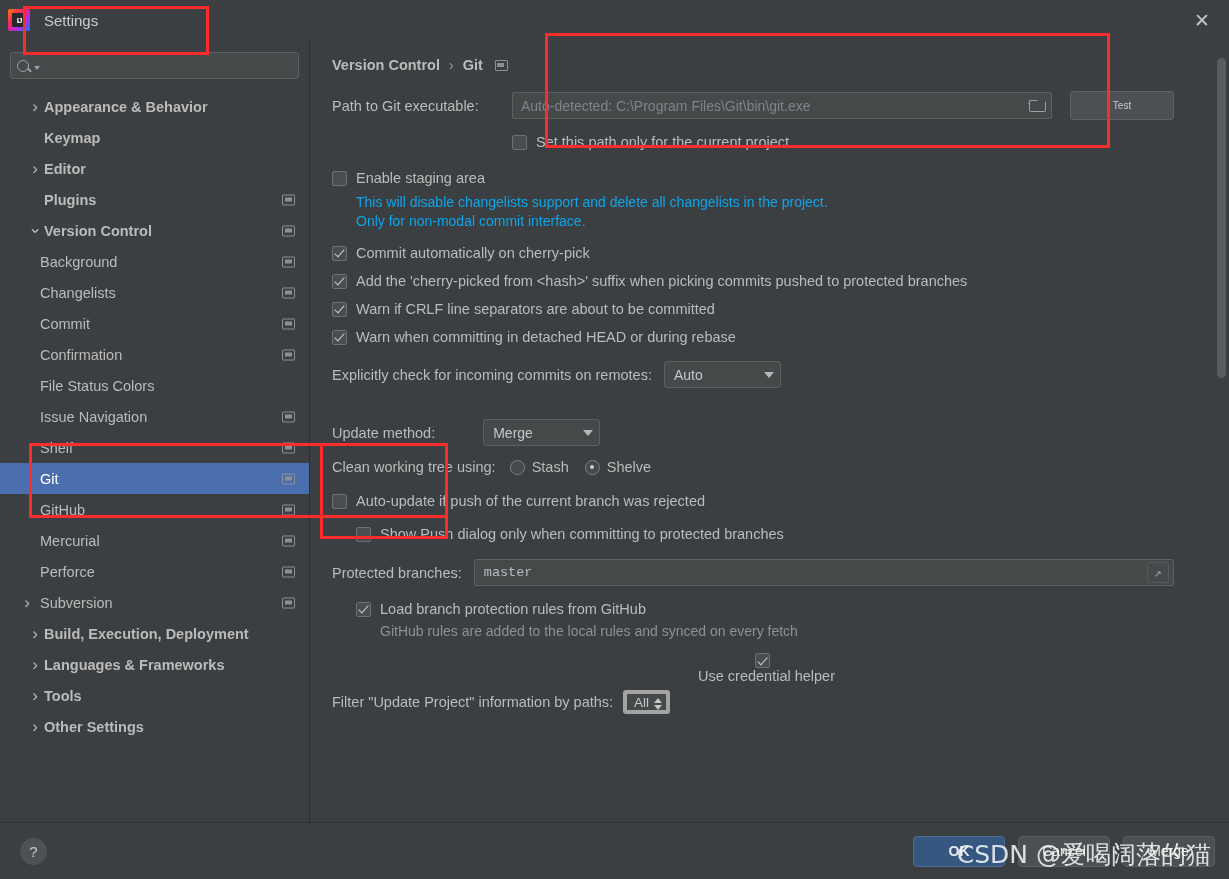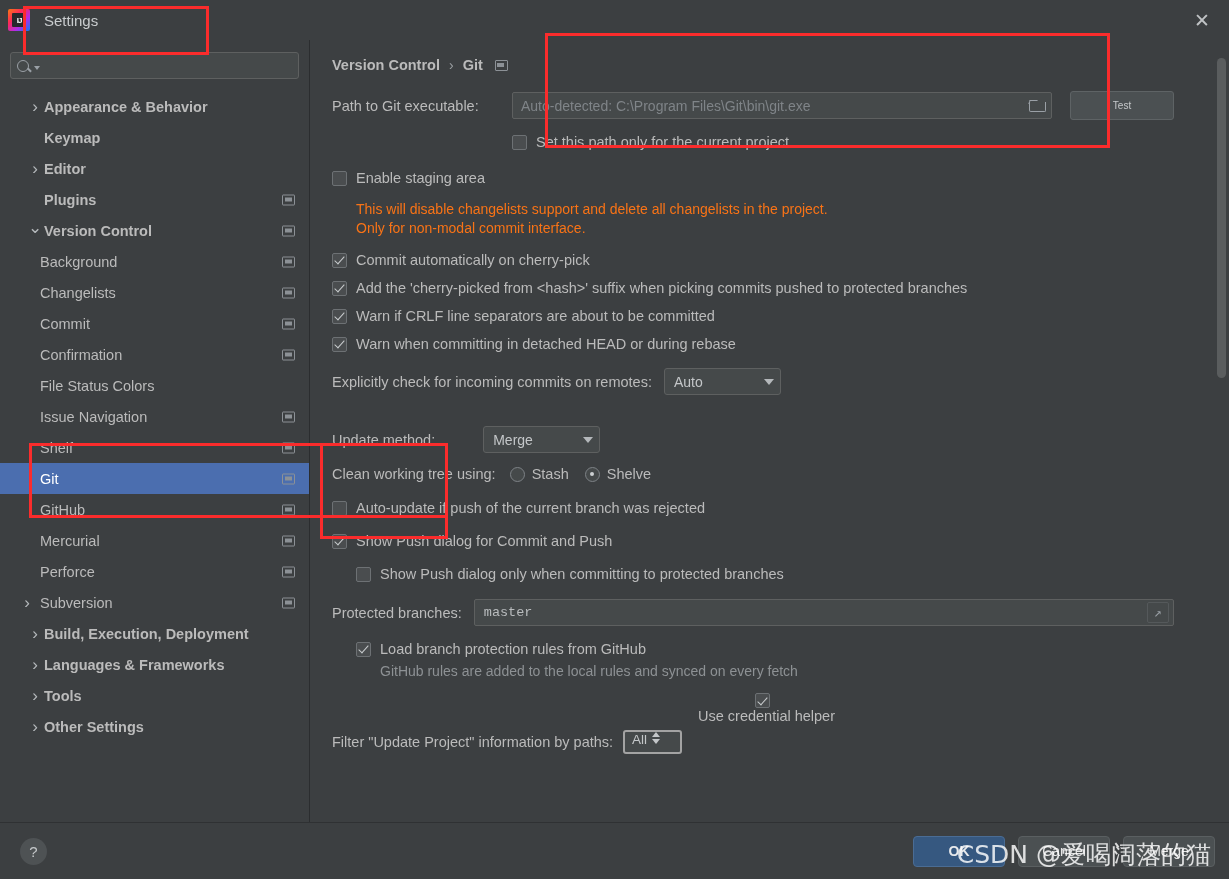--- a/index.html
+++ b/index.html
@@ -176,22 +176,22 @@
     position: relative; margin-right: 9px; cursor: pointer;
   }
   .cb.checked::after {
     content: ""; position: absolute; left: 4px; top: 0.5px;
     width: 4px; height: 9px; border: solid #c9ccce;
     border-width: 0 1.8px 1.8px 0; transform: rotate(42deg);
   }
   .cbline { display: flex; align-items: center; height: 28px; }
   .cbline .cbtext { font-size: 14.5px; color: #bbbbbb; }
   .desc {
-    font-size: 14px; color: #f97316; line-height: 19px;
-    margin: 8px 0 8px 24px;
+    font-size: 14px; color: #0ea5e9; line-height: 19px;
+    margin: 1px 0 8px 24px;
   }
   .desc2 { font-size: 14px; color: #8d9194; margin: 0 0 4px 48px; }
 
   
   .combo {
     height: 27px; background: #45494a; border: 1px solid #5e6060; border-radius: 3px;
     display: inline-flex; align-items: center; padding: 0 6px 0 9px;
     color: #c4c7c9; font-size: 14px; cursor: pointer;
   }
   .combo .cval { flex: 1; white-space: nowrap; }
@@ -225,23 +225,23 @@
   }
   .branch-field .bval { flex: 1; }
   .expand-ic {
     width: 22px; height: 21px; border: 1px solid #55595b; border-radius: 2px;
     position: relative; flex: none;
     display: flex; align-items: center; justify-content: center;
     color: #9aa0a6; font-size: 13px; cursor: pointer;
   }
 
   .spin {
-    height: 24px; border: 2px solid #a3a3a3; border-radius: 3px;
-    background: #45494a; display: inline-flex; align-items: flex-start;
-    padding: 0 20px 0 7px; font-size: 13.5px; color: #c4c7c9; cursor: pointer;
+    height: 24px; border: 4px solid #a3a3a3; border-radius: 3px;
+    background: #45494a; display: inline-flex; align-items: flex-end;
+    padding: 0 4px 0 7px; font-size: 13.5px; color: #c4c7c9; cursor: pointer;
   }
   .spin .sarr { display: flex; flex-direction: column; margin-left: 5px; gap: 2px; }
   .spin .up { width: 0; height: 0; border-left: 4px solid transparent; border-right: 4px solid transparent; border-bottom: 5px solid #c4c7c9; }
   .spin .dn { width: 0; height: 0; border-left: 4px solid transparent; border-right: 4px solid transparent; border-top: 5px solid #c4c7c9; }
 
   
   .vscroll {
     position: absolute; right: 3px; top: 18px; width: 9px; height: 320px;
     background: #5a5d5e; border-radius: 5px;
   }
@@ -483,24 +483,20 @@
             <span class="radio sel"></span>
             <span class="lbl">Shelve</span>
           </div>
         </div>
 
         <div class="cbline" style="margin-top:12px;">
           <div class="cb"></div>
           <div class="cbtext">Auto-update if push of the current branch was rejected</div>
         </div>
 
-        <div class="cbline" style="margin-top:5px;">
-          <div class="cb checked"></div>
-          <div class="cbtext">Show Push dialog for Commit and Push</div>
-        </div>
 
         <div class="cbline" style="margin-top:5px;margin-left:24px;">
           <div class="cb"></div>
           <div class="cbtext">Show Push dialog only when committing to protected branches</div>
         </div>
 
         <div class="field-line" style="margin-top:11px;">
           <div class="lbl">Protected branches:</div>
           <div class="branch-field">
             <span class="bval">master</span>

